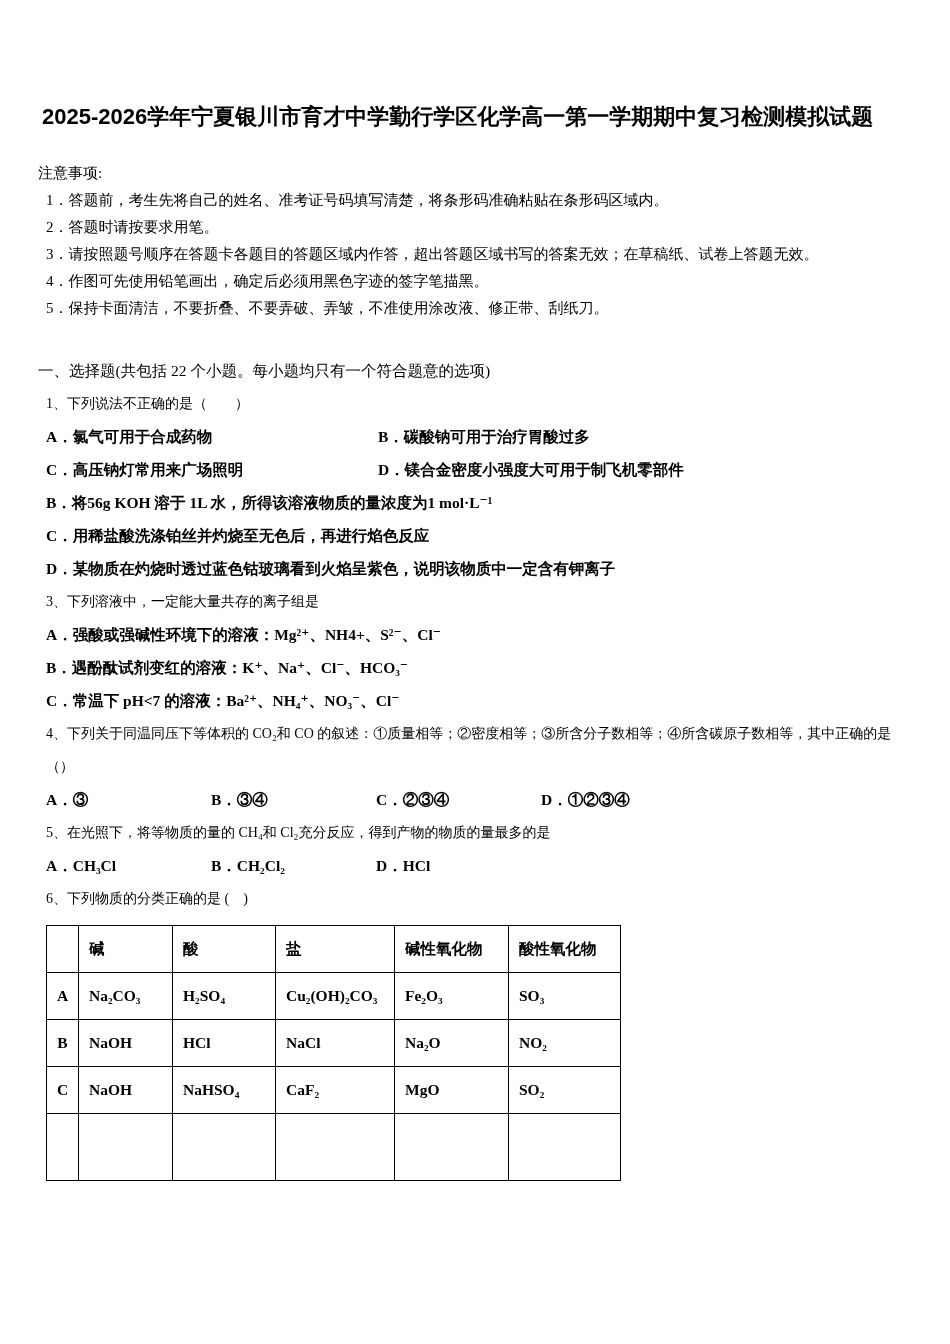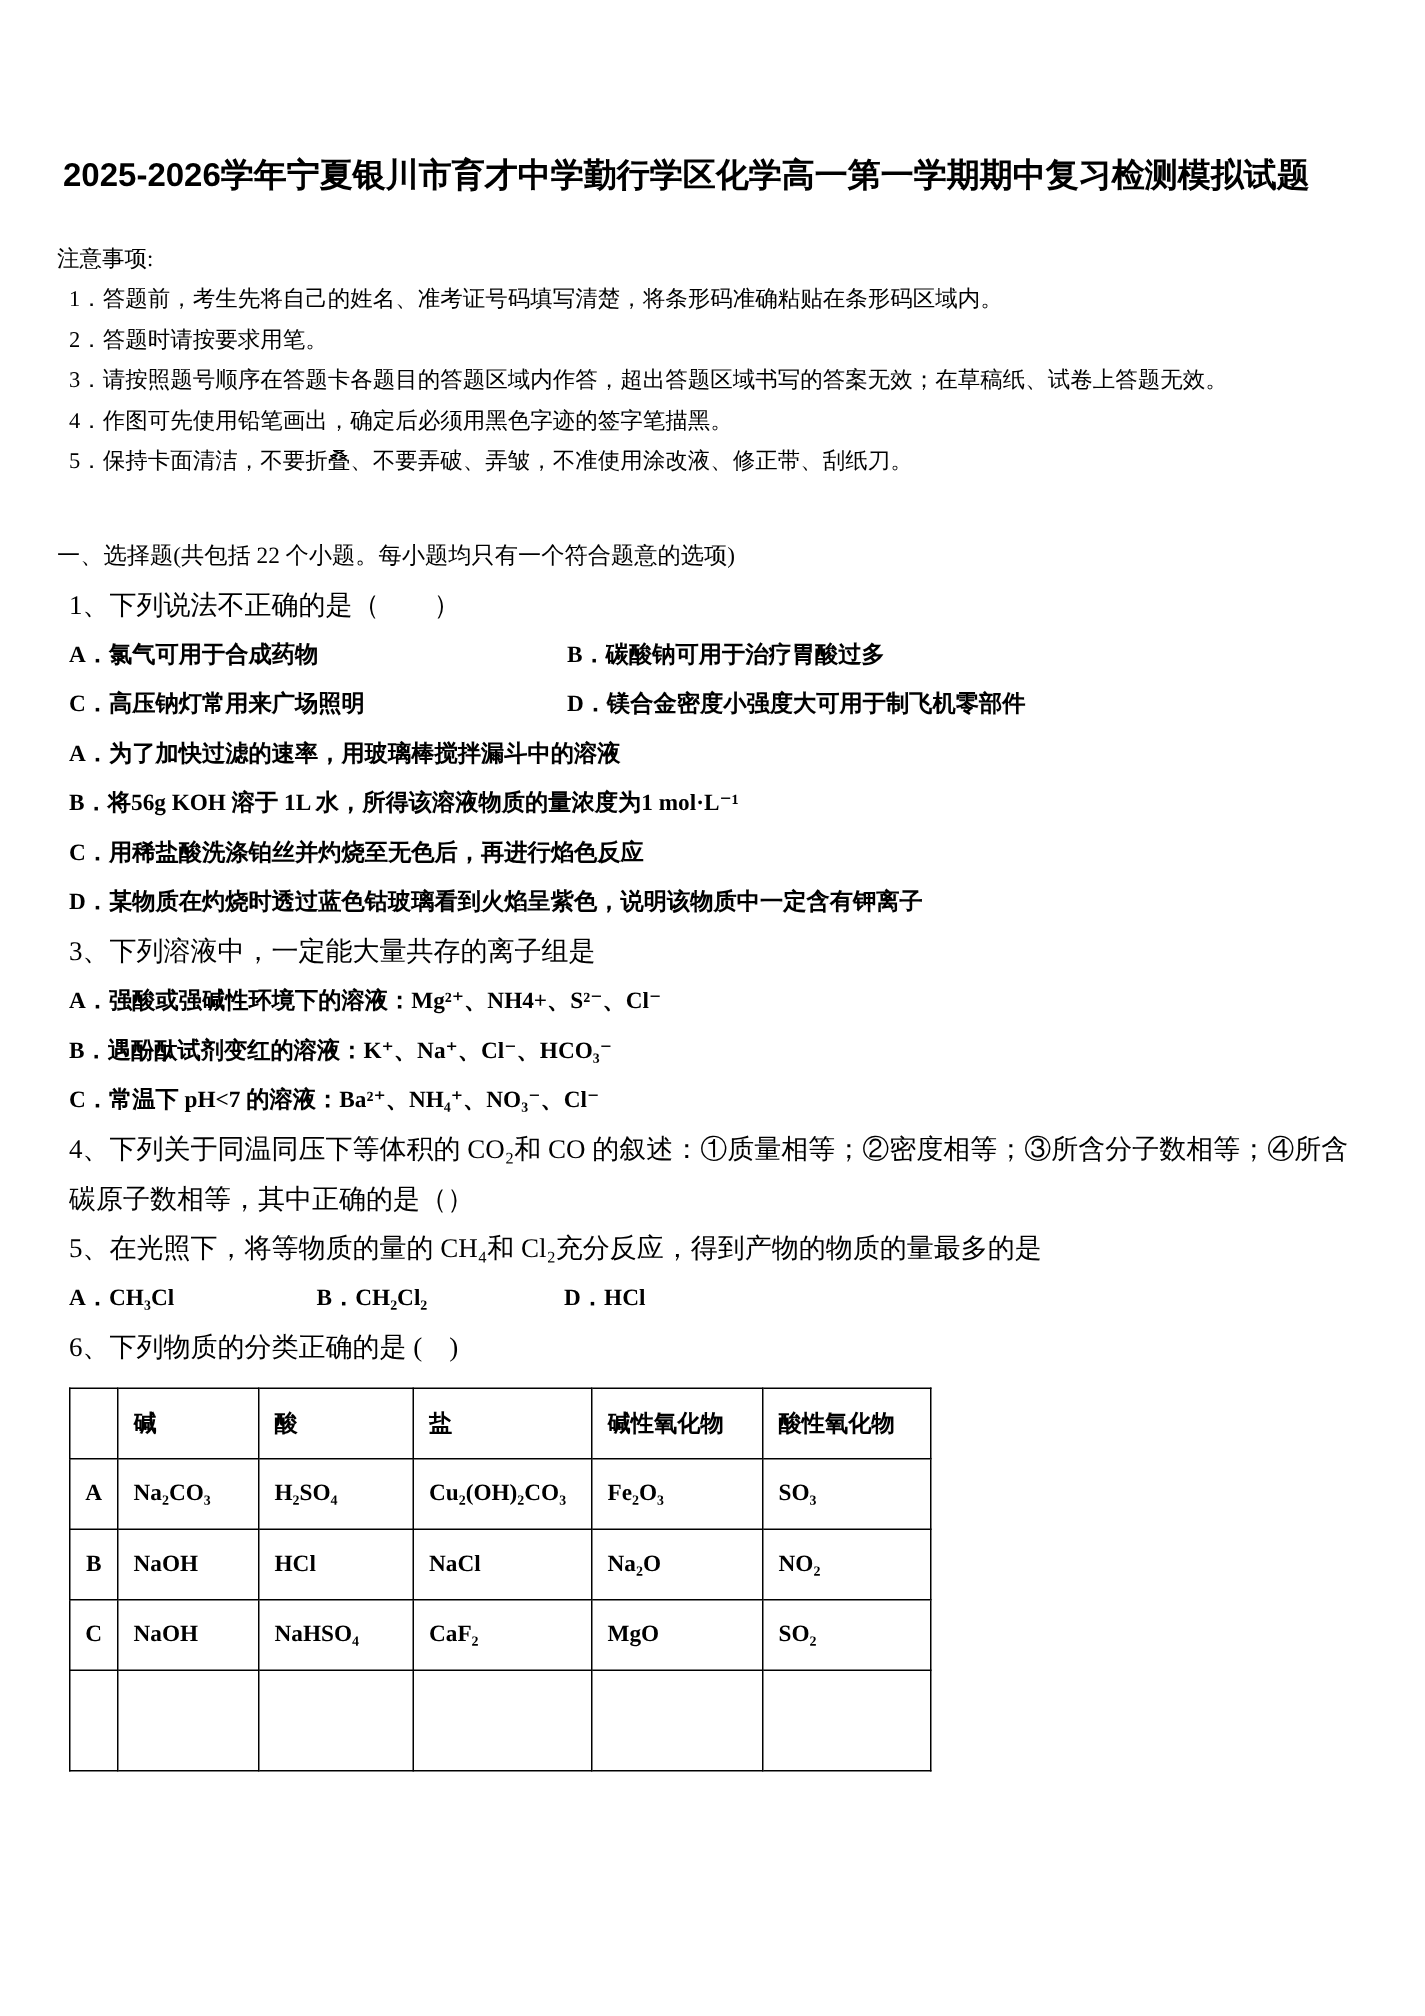--- a/index.html
+++ b/index.html
@@ -25,21 +25,21 @@
   .notice-heading { font-weight: normal; }
   .notice-item { padding-left: 8px; }
 
   .section-heading {
     font-size: 15.5px;
     line-height: 33px;
     margin-top: 32px;
   }
 
   .question { margin-left: 8px; }
-  .stem { font-size: 18px; line-height: 33px; font-weight: normal; }
+  .stem { font-size: 14px; line-height: 33px; font-weight: normal; }
   .opt-line { font-size: 15.5px; line-height: 33px; font-weight: bold; }
 
   .opt-grid-2 {
     display: grid;
     grid-template-columns: 332px 1fr;
   }
   .opt-grid-4 {
     display: grid;
     grid-template-columns: 165px 165px 165px 1fr;
   }
@@ -85,35 +85,40 @@
     <div class="stem">1、下列说法不正确的是（　　）</div>
     <div class="opt-grid-2">
       <div class="opt-line">A．氯气可用于合成药物</div>
       <div class="opt-line">B．碳酸钠可用于治疗胃酸过多</div>
       <div class="opt-line">C．高压钠灯常用来广场照明</div>
       <div class="opt-line">D．镁合金密度小强度大可用于制飞机零部件</div>
     </div>
   </div>
 
   <div class="question">
-    <div class="opt-line">A．为了加快过滤的速率，用玻璃棒搅拌漏斗中的溶液</div>
     <div class="opt-line">B．将56g KOH 溶于 1L 水，所得该溶液物质的量浓度为1 mol·L⁻¹</div>
     <div class="opt-line">C．用稀盐酸洗涤铂丝并灼烧至无色后，再进行焰色反应</div>
     <div class="opt-line">D．某物质在灼烧时透过蓝色钴玻璃看到火焰呈紫色，说明该物质中一定含有钾离子</div>
   </div>
 
   <div class="question">
     <div class="stem">3、下列溶液中，一定能大量共存的离子组是</div>
     <div class="opt-line">A．强酸或强碱性环境下的溶液：Mg²⁺、NH4+、S²⁻、Cl⁻</div>
     <div class="opt-line">B．遇酚酞试剂变红的溶液：K⁺、Na⁺、Cl⁻、HCO₃⁻</div>
     <div class="opt-line">C．常温下 pH&lt;7 的溶液：Ba²⁺、NH₄⁺、NO₃⁻、Cl⁻</div>
   </div>
 
   <div class="question">
     <div class="stem">4、下列关于同温同压下等体积的 CO₂和 CO 的叙述：①质量相等；②密度相等；③所含分子数相等；④所含碳原子数相等，其中正确的是（）</div>
+    <div class="opt-grid-4">
+      <div class="opt-line">A．③</div>
+      <div class="opt-line">B．③④</div>
+      <div class="opt-line">C．②③④</div>
+      <div class="opt-line">D．①②③④</div>
+    </div>
   </div>
 
   <div class="question">
     <div class="stem">5、在光照下，将等物质的量的 CH₄和 Cl₂充分反应，得到产物的物质的量最多的是</div>
     <div class="opt-grid-4">
       <div class="opt-line">A．CH₃Cl</div>
       <div class="opt-line">B．CH₂Cl₂</div>
       <div class="opt-line">D．HCl</div>
     </div>
   </div>

